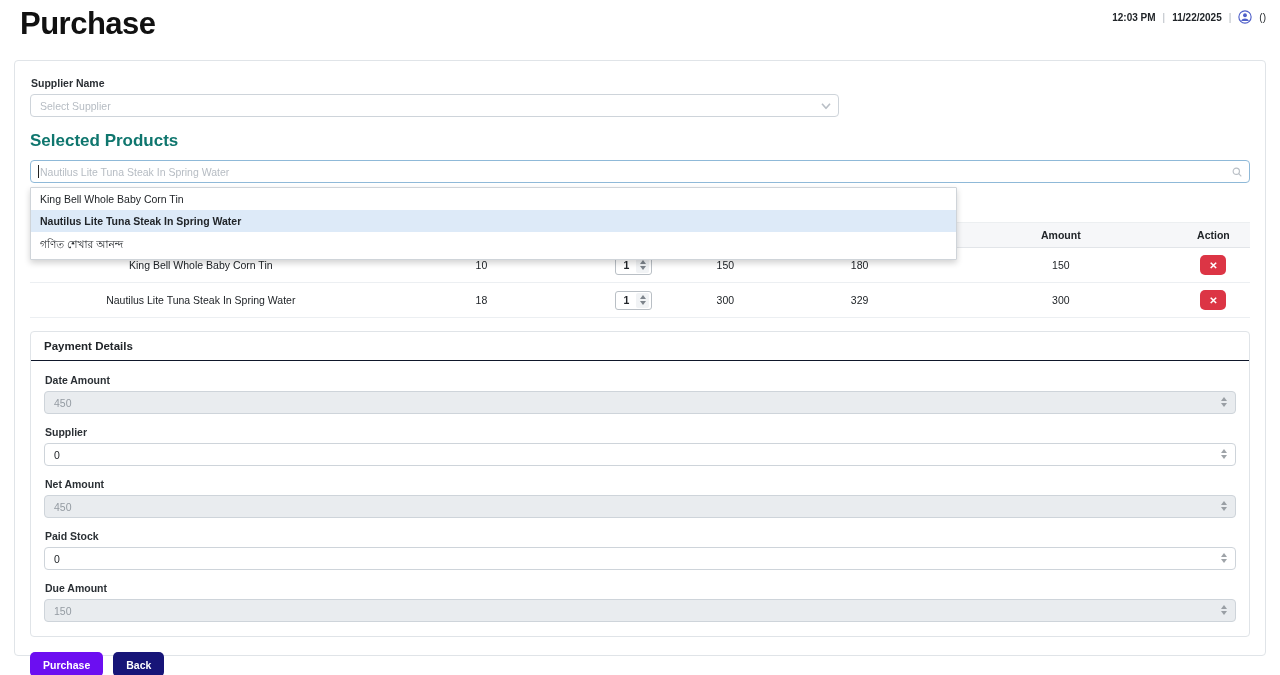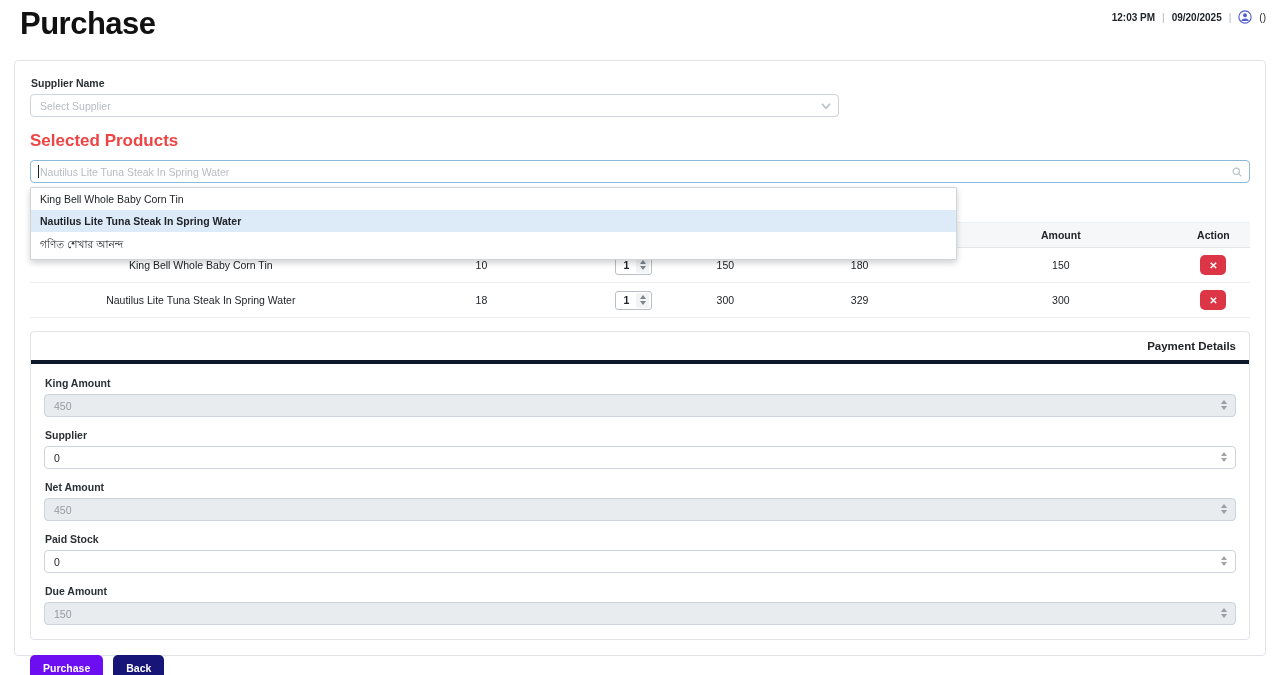--- a/index.html
+++ b/index.html
@@ -38,21 +38,21 @@
     font-size:10.5px;padding:0 9px;color:#212529;background:#fff;outline:none;
     font-family:"Liberation Sans",sans-serif;
   }
   input.ctl::placeholder{color:#b6bcc3;opacity:1;}
   input.ctl:disabled{background:#e9ecef;color:#949ba2;}
   .r-icon{position:absolute;right:8px;top:50%;transform:translateY(-50%);display:flex;align-items:center;color:#b9bfc6;}
   .r-icon.dark{color:#444;}
   .date-text{color:#343a40 !important;}
 
   
-  .sp-heading{font-size:17px;font-weight:bold;margin:14px 0 9px 0;color:#ef4444;}
+  .sp-heading{font-size:17px;font-weight:bold;margin:14px 0 9px 0;color:#0f766e;}
   .search-wrap{position:relative;}
   input.search{border-color:#8fb9d8;}
   .fake-caret{position:absolute;left:8px;top:5px;width:1px;height:13px;background:#222;}
   .dropdown{
     position:absolute;top:27px;left:0;width:76%;z-index:5;background:#fff;
     border:1px solid #cfd4d9;box-shadow:0 3px 6px rgba(0,0,0,.18);border-radius:1px;
   }
   .dd-item{font-size:10.5px;padding:5px 9px;color:#212529;cursor:pointer;}
   .dd-item.active{background:var(--dropdown-active-bg);font-weight:bold;}
 
@@ -69,42 +69,42 @@
   .tri-up{width:0;height:0;border-left:3px solid transparent;border-right:3px solid transparent;border-bottom:4px solid #7d848b;}
   .tri-dn{width:0;height:0;border-left:3px solid transparent;border-right:3px solid transparent;border-top:4px solid #7d848b;}
   .del-btn{
     display:inline-block;background:var(--delete-button);color:#fff;border:none;border-radius:5px;
     font-size:10px;font-weight:bold;width:26px;height:20px;line-height:20px;cursor:pointer;
     font-family:"Liberation Sans",sans-serif;
   }
 
   
   .pcard{border:1px solid #e0e4e8;border-radius:4px;margin-top:13px;}
-  .pcard-h{padding:8px 13px;border-bottom:4px solid #0f172a;font-size:11.5px;font-weight:bold;color:#212529;text-align:right;}
+  .pcard-h{padding:8px 13px;border-bottom:1px solid #0f172a;font-size:11.5px;font-weight:bold;color:#212529;}
   .pcard-b{padding:13px 13px 2px 13px;}
   .pf{margin-bottom:12px;position:relative;}
   .num-spin{position:absolute;right:9px;bottom:7px;display:flex;flex-direction:column;gap:2px;}
   .num-spin .tri-up,.num-spin .tri-dn{opacity:.75;}
 
   
   .actions{display:flex;gap:10px;margin-top:15px;}
   .btn{height:25px;border:none;border-radius:5px;color:#fff;font-weight:bold;font-size:10.5px;
     padding:0 13px;cursor:pointer;font-family:"Liberation Sans",sans-serif;}
   .btn-purchase{background:var(--purchase-button);}
   .btn-back{background:var(--back-button);}
 </style>
 </head>
 <body>
 
 <div class="topbar">
   <h1 class="page-title">Purchase</h1>
   <div class="meta">
     <span>12:03 PM</span>
     <span class="sep">|</span>
-    <span>09/20/2025</span>
+    <span>11/22/2025</span>
     <span class="sep">|</span>
     <span class="user-ic">
       <svg width="14" height="14" viewBox="0 0 16 16" fill="none" stroke="currentColor" stroke-width="1.3">
         <circle cx="8" cy="8" r="7"></circle>
         <circle cx="8" cy="6" r="2.2" fill="currentColor" stroke="none"></circle>
         <path d="M3.5 12.5c1-2 2.7-2.8 4.5-2.8s3.5.8 4.5 2.8" fill="currentColor" stroke="none"></path>
       </svg>
     </span>
     <span class="paren">()</span>
   </div>
@@ -205,21 +205,21 @@
           <button class="del-btn">✕</button>
         </td>
       </tr>
     </tbody>
   </table>
 
   <div class="pcard">
     <div class="pcard-h">Payment Details</div>
     <div class="pcard-b">
       <div class="pf">
-        <label class="fl">King Amount</label>
+        <label class="fl">Date Amount</label>
         <input class="ctl" disabled="" value="450" style="">
         <span class="num-spin">
             <span class="tri-up"></span>
             <span class="tri-dn"></span>
           </span>
       </div>
       <div class="pf">
         <label class="fl">Supplier</label>
         <input class="ctl" value="0" style="">
         <span class="num-spin">

